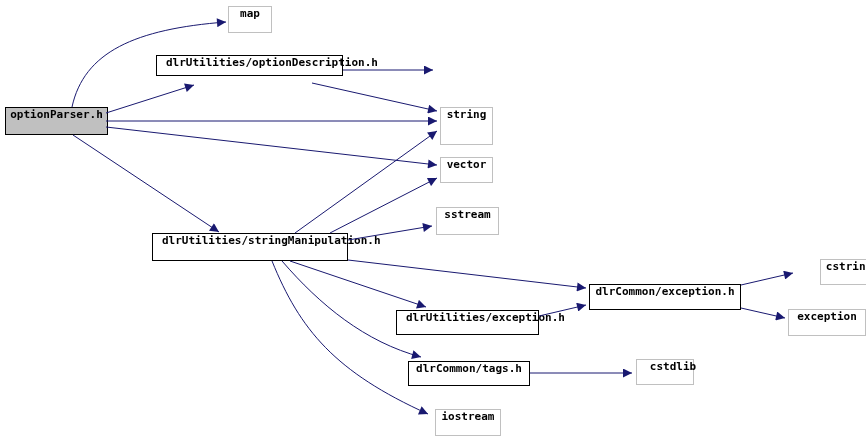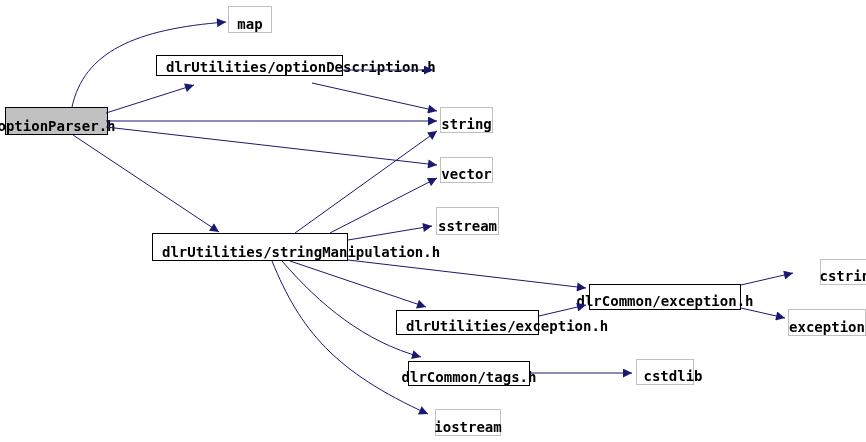--- a/index.html
+++ b/index.html
@@ -25,23 +25,23 @@
   .edge{
     fill:none;
     stroke:var(--edge);
     stroke-width:1;
   }
   .node{
     position:absolute;
     box-sizing:border-box;
     background:var(--node-fill);
     display:flex;
-    align-items:flex-end;
+    align-items:flex-start;
     justify-content:center;
-    font-size:14px;
+    font-size:11px;
     font-weight:bold;
     color:#000;
     white-space:nowrap;
     z-index:1;
   }
   .node.leaf{border:1px solid var(--border-light);}
   .node.internal{border:1px solid var(--border-dark);}
   .node.root{border:1px solid var(--border-dark);background:var(--root-fill);}
   .node.overflow{justify-content:flex-start;padding-left:9px;}
   .node span{display:inline-block;}
@@ -77,21 +77,21 @@
     </svg>
 <div class="node root" style="left: 5px; top: 107px; width: 103px; height: 28px;">
       <span>optionParser.h</span>
     </div>
     <div class="node leaf" style="left: 228px; top: 6px; width: 44px; height: 27px;">
       <span>map</span>
     </div>
     <div class="node internal overflow" style="left: 156px; top: 55px; width: 187px; height: 21px;">
       <span>dlrUtilities/optionDescription.h</span>
     </div>
-    <div class="node leaf" style="left: 440px; top: 107px; width: 53px; height: 26px;">
+    <div class="node leaf" style="left: 440px; top: 107px; width: 53px; height: 38px;">
       <span>string</span>
     </div>
     <div class="node leaf" style="left: 440px; top: 157px; width: 53px; height: 26px;">
       <span>vector</span>
     </div>
     <div class="node leaf" style="left: 436px; top: 207px; width: 63px; height: 28px;">
       <span>sstream</span>
     </div>
     <div class="node internal overflow" style="left: 152px; top: 233px; width: 196px; height: 28px;">
       <span>dlrUtilities/stringManipulation.h</span>

